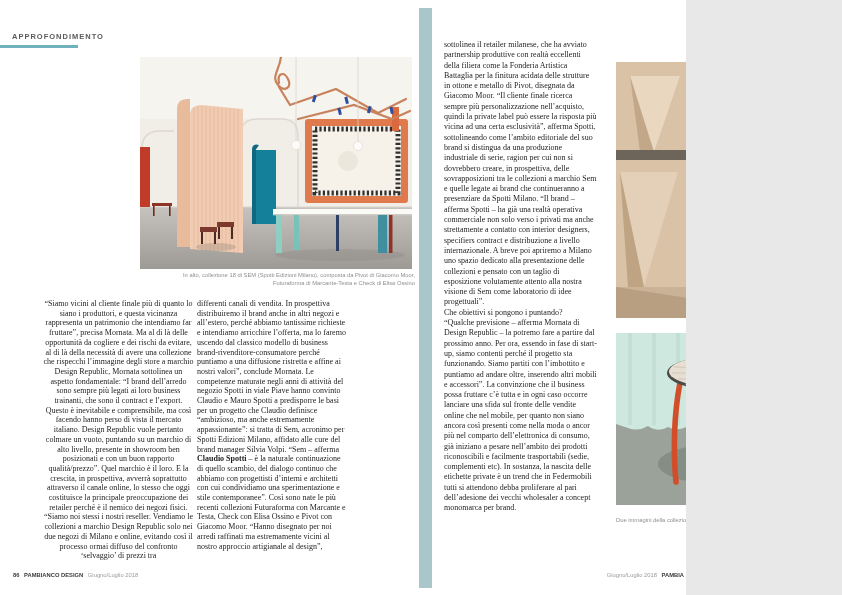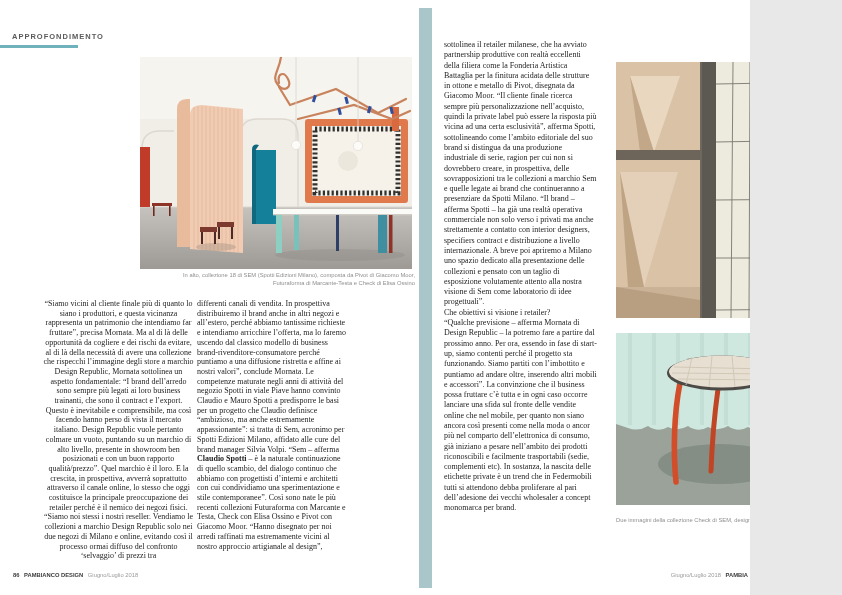--- a/index.html
+++ b/index.html
@@ -1,16 +1,16 @@
 <!DOCTYPE html>
 <html><head>
 <meta charset="utf-8">
 <style>
   html,body{margin:0;padding:0;background:#e8e8e8;}
-  #spread{position:relative;width:750px;height:595px;background:#ffffff;overflow:hidden;
+  #spread{position:relative;width:686px;height:595px;background:#ffffff;overflow:hidden;
           font-family:"Liberation Serif",serif;}
   .abs{position:absolute;}
 
   
   .kicker{left:12px;top:32px;font-family:"Liberation Sans",sans-serif;font-size:7.5px;
           font-weight:bold;letter-spacing:1px;color:#5a5a5a;}
   .kicker-rule{left:0;top:45px;width:78px;height:2.5px;background:#6fb2bb;}
 
   
   .divider{left:419px;top:8px;width:13px;height:580px;background:#a9c6cb;}
@@ -146,21 +146,21 @@
     <span>Futuraforma di Marcante-Testa e Check di Elisa Ossino</span>
   </div>
 
   <div class="abs bodytext col1">“Siamo vicini al cliente finale più di quanto lo siano i produttori, e questa vicinanza rappresenta un patrimonio che intendiamo far fruttare”, precisa Mornata. Ma al di là delle opportunità da cogliere e dei rischi da evitare, al di là della necessità di avere una collezione che rispecchi l’immagine degli store a marchio Design Republic, Mornata sottolinea un aspetto fondamentale: “I brand dell’arredo sono sempre più legati ai loro business trainanti, che sono il contract e l’export. Questo è inevitabile e comprensibile, ma così facendo hanno perso di vista il mercato italiano. Design Republic vuole pertanto colmare un vuoto, puntando su un marchio di alto livello, presente in showroom ben posizionati e con un buon rapporto qualità/prezzo”. Quel marchio è il loro. E la crescita, in prospettiva, avverrà soprattutto attraverso il canale online, lo stesso che oggi costituisce la principale preoccupazione dei retailer perché è il nemico dei negozi fisici. “Siamo noi stessi i nostri reseller. Vendiamo le collezioni a marchio Design Republic solo nei due negozi di Milano e online, evitando così il processo ormai diffuso del confronto ‘selvaggio’ di prezzi tra</div>
   <div class="abs bodytext col2"><span>differenti canali di vendita. In prospettiva distribuiremo il brand anche in altri negozi e all’estero, perché abbiamo tantissime richieste e intendiamo arricchire l’offerta, ma lo faremo uscendo dal classico modello di business brand-rivenditore-consumatore perché puntiamo a una diffusione ristretta e affine ai nostri valori”, conclude Mornata. Le competenze maturate negli anni di attività del negozio Spotti in viale Piave hanno convinto Claudio e Mauro Spotti a predisporre le basi per un progetto che Claudio definisce “ambizioso, ma anche estremamente appassionante”: si tratta di Sem, acronimo per Spotti Edizioni Milano, affidato alle cure del brand manager Silvia Volpi. “Sem – afferma </span><b>Claudio Spotti</b><span> – è la naturale continuazione di quello scambio, del dialogo continuo che abbiamo con progettisti d’interni e architetti con cui condividiamo una sperimentazione e stile contemporanee”. Così sono nate le più recenti collezioni Futuraforma con Marcante e Testa, Check con Elisa Ossino e Pivot con Giacomo Moor. “Hanno disegnato per noi arredi raffinati ma estremamente vicini al nostro approccio artigianale al design”,</span></div>
 
   <div class="abs divider"></div>
 
   <div class="abs rcol">
     <p>sottolinea il retailer milanese, che ha avviato partnership produttive con realtà eccellenti della filiera come la Fonderia Artistica Battaglia per la finitura acidata delle strutture in ottone e metallo di Pivot, disegnata da Giacomo Moor. “Il cliente finale ricerca sempre più personalizzazione nell’acquisto, quindi la private label può essere la risposta più vicina ad una certa esclusività”, afferma Spotti, sottolineando come l’ambito editoriale del suo brand si distingua da una produzione industriale di serie, ragion per cui non si dovrebbero creare, in prospettiva, delle sovrapposizioni tra le collezioni a marchio Sem e quelle legate ai brand che continueranno a presenziare da Spotti Milano. “Il brand – afferma Spotti – ha già una realtà operativa commerciale non solo verso i privati ma anche strettamente a contatto con interior designers, specifiers contract e distribuzione a livello internazionale. A breve poi apriremo a Milano uno spazio dedicato alla presentazione delle collezioni e pensato con un taglio di esposizione volutamente attento alla nostra visione di Sem come laboratorio di idee progettuali”.</p>
-    <p>Che obiettivi si visione i retailer?</p>
+    <p>Che obiettivi si pongono i puntando?</p>
     <p>“Qualche previsione – afferma Mornata di Design Republic – la potremo fare a partire dal prossimo anno. Per ora, essendo in fase di start-up, siamo contenti perché il progetto sta funzionando. Siamo partiti con l’imbottito e puntiamo ad andare oltre, inserendo altri mobili e accessori”. La convinzione che il business possa fruttare c’è tutta e in ogni caso occorre lanciare una sfida sul fronte delle vendite online che nel mobile, per quanto non siano ancora così presenti come nella moda o ancor più nel comparto dell’elettronica di consumo, già iniziano a pesare nell’ambito dei prodotti riconoscibili e facilmente trasportabili (sedie, complementi etc). In sostanza, la nascita delle etichette private è un trend che in Federmobili tutti si attendono debba proliferare al pari dell’adesione dei vecchi wholesaler a concept monomarca per brand.</p>
   </div>
 
   <div class="abs rimg-top">
     <svg width="214" height="256" viewBox="0 0 214 256">
 
       <rect x="100" y="0" width="114" height="256" fill="#edeade"></rect>
       <g stroke="#55504a" stroke-width="0.9" opacity="0.75">
         <line x1="117" y1="0" x2="115" y2="256"></line>
           <line x1="134" y1="0" x2="133" y2="256"></line>

